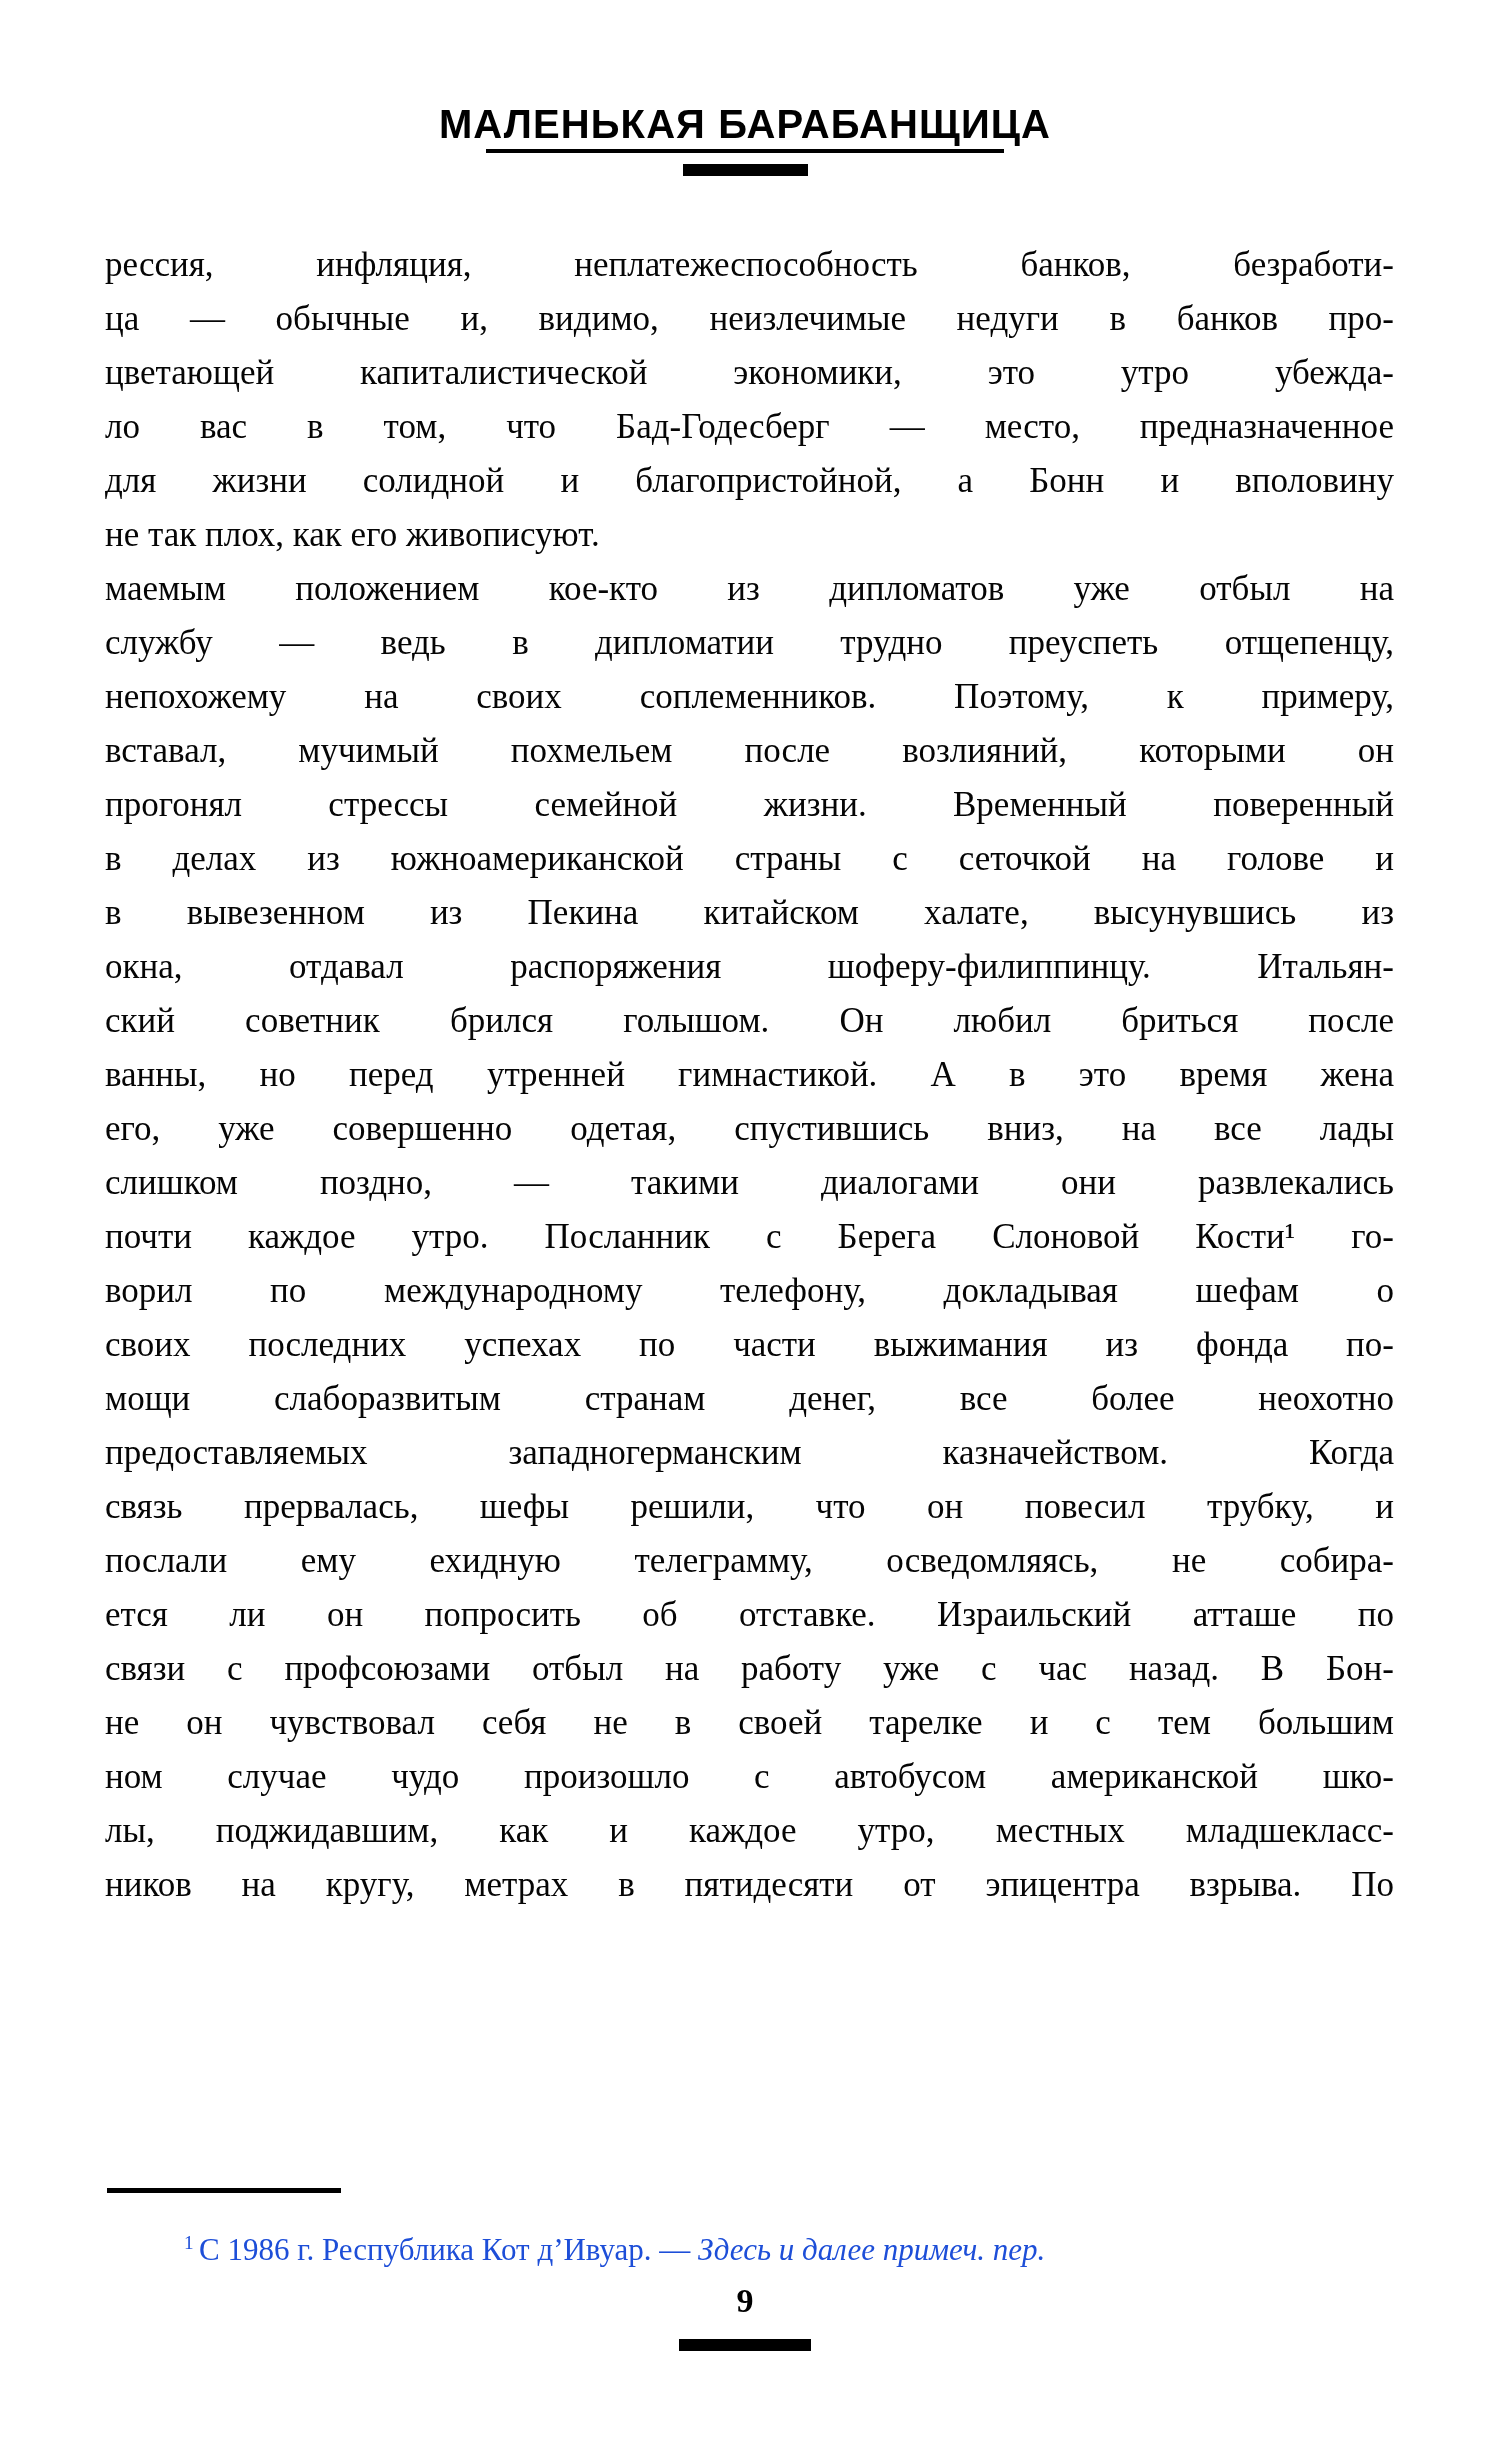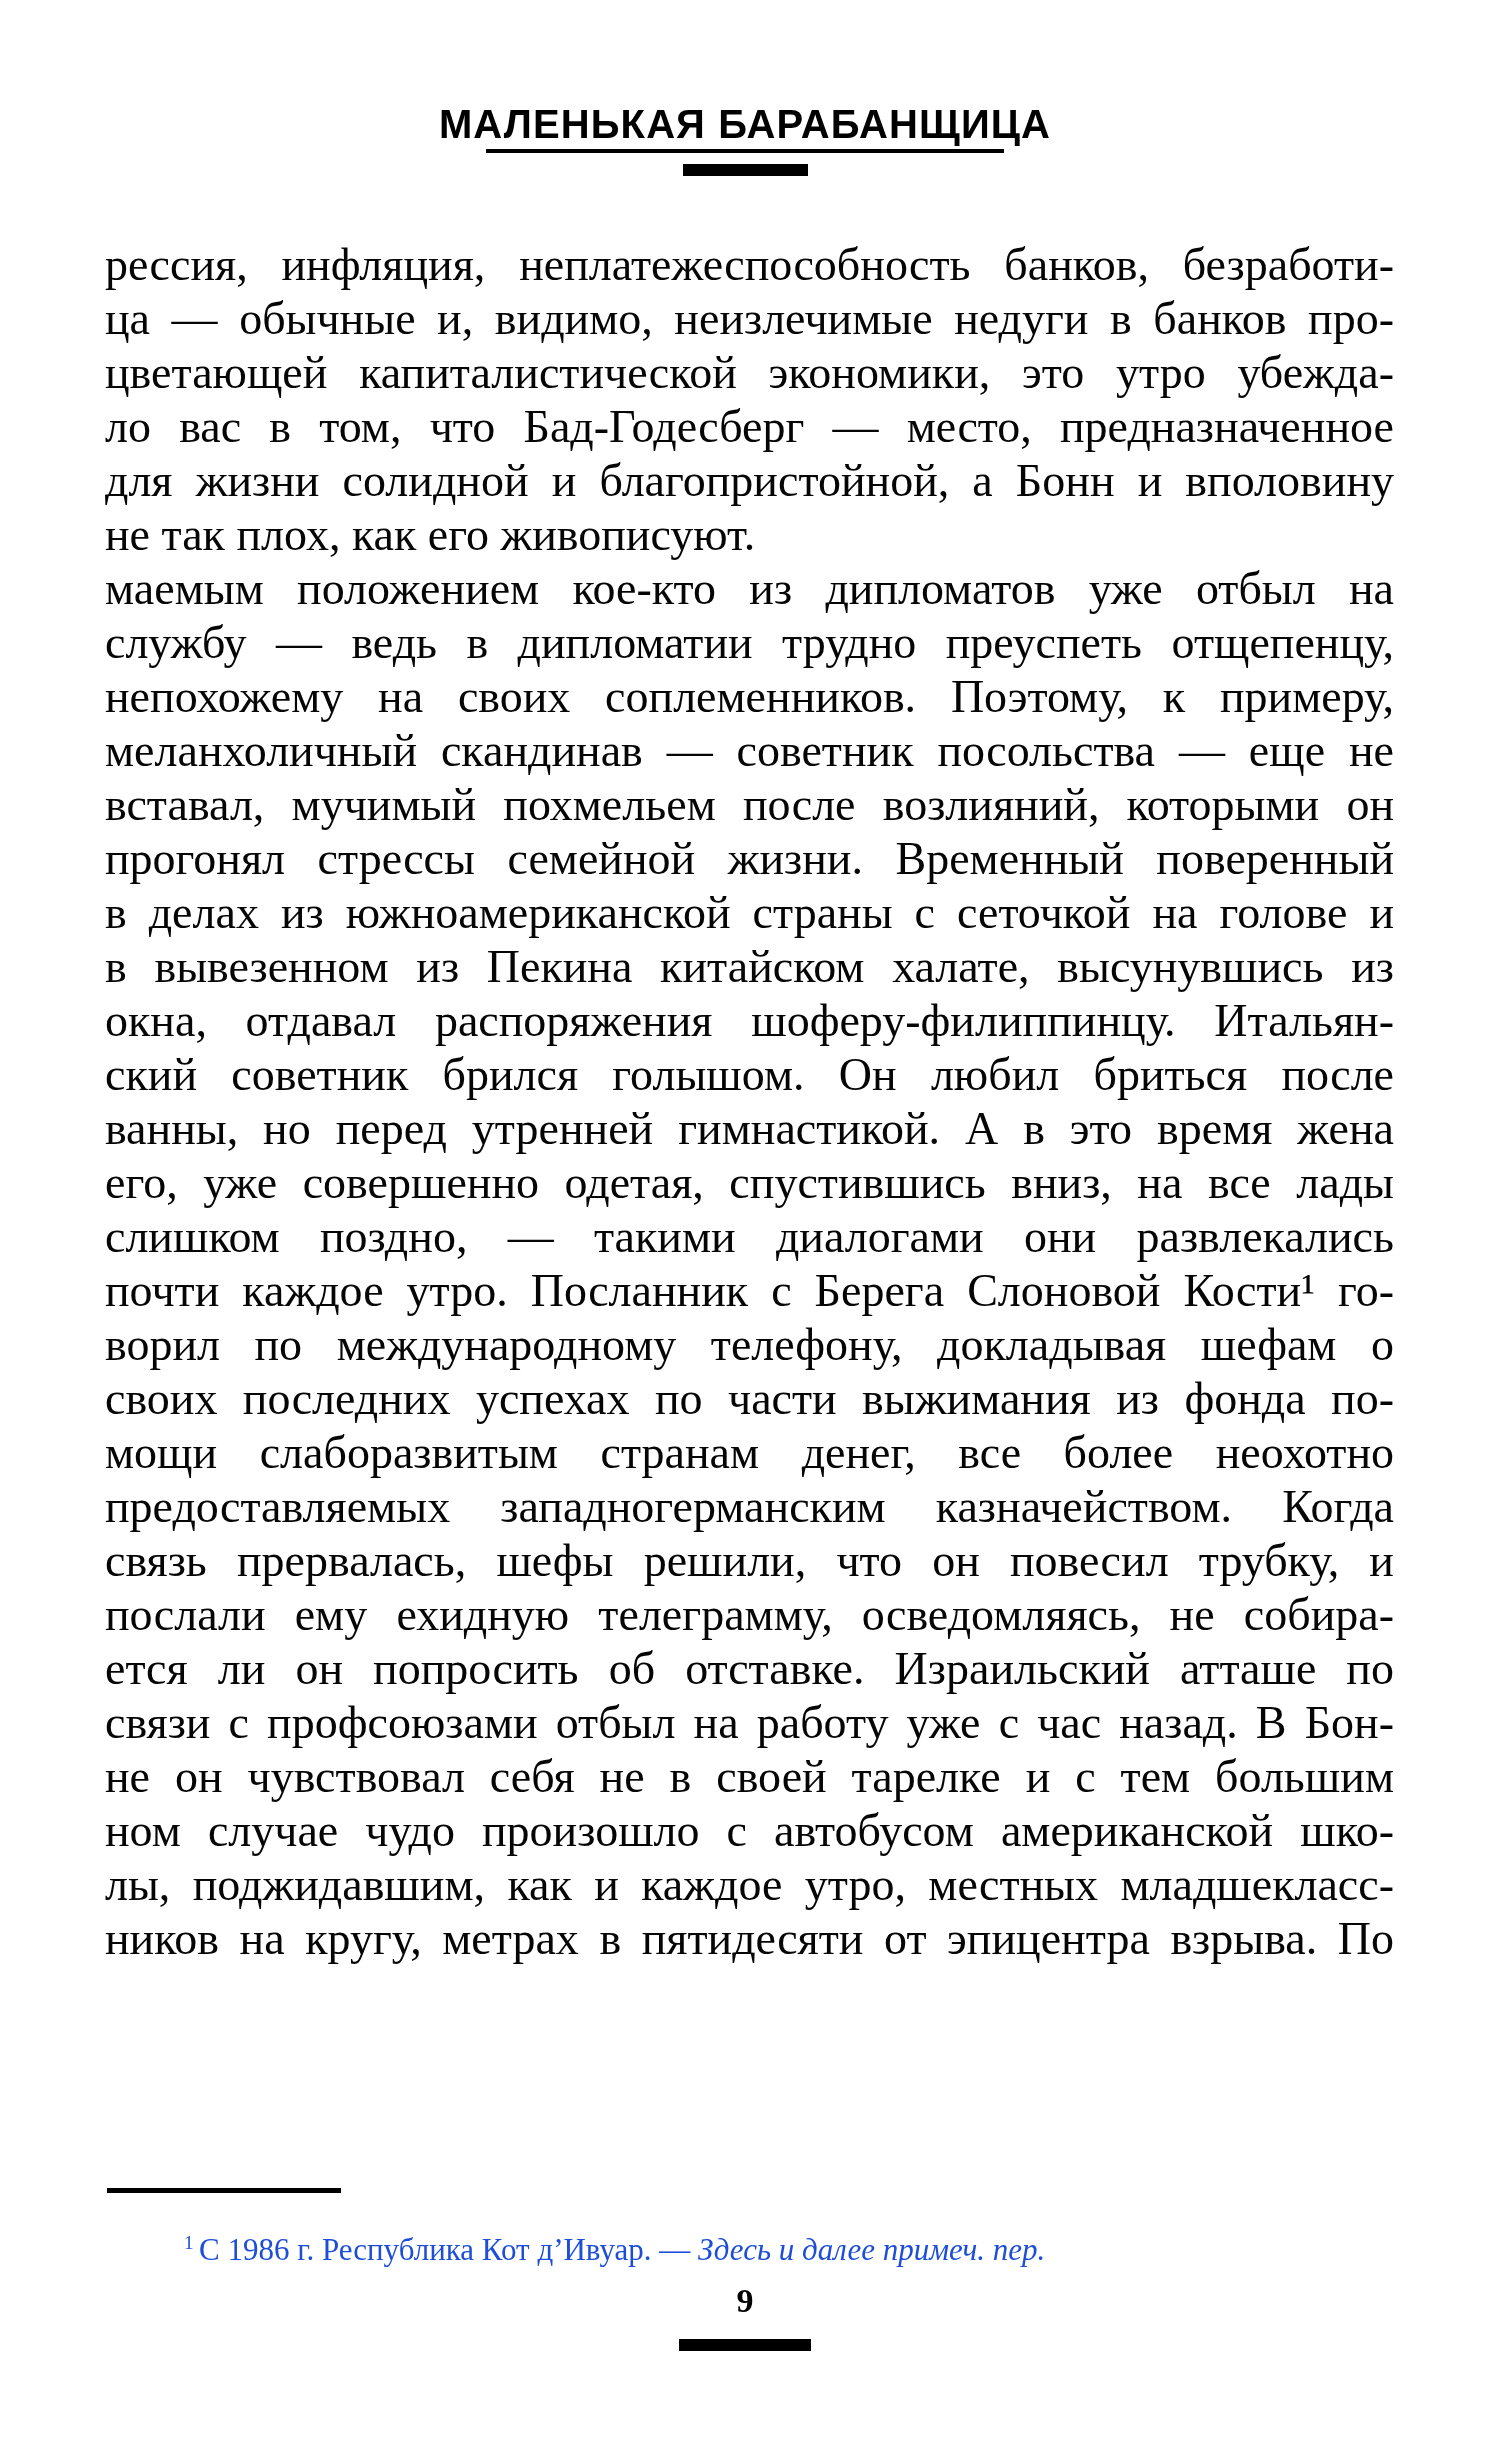--- a/index.html
+++ b/index.html
@@ -43,21 +43,21 @@
     background: #000000;
   }
 
   
   .body-text {
     position: absolute;
     left: 105px;
     top: 238px;
     width: 1289px;
     font-family: "Liberation Serif", "DejaVu Serif", serif;
-    font-size: 46px;
+    font-size: 35px;
     line-height: 54px;
     color: #050505;
   }
   .line {
     text-align: justify;
     text-align-last: justify;
     white-space: normal;
     height: 54px;
     overflow: visible;
   }
@@ -125,21 +125,20 @@
   <div class="body-text">
     <div class="line">рессия, инфляция, неплатежеспособность банков, безработи-</div>
     <div class="line">ца — обычные и, видимо, неизлечимые недуги в банков про-</div>
     <div class="line">цветающей капиталистической экономики, это утро убежда-</div>
     <div class="line">ло вас в том, что Бад-Годесберг — место, предназначенное</div>
     <div class="line">для жизни солидной и благопристойной, а Бонн и вполовину</div>
     <div class="line par-end">не так плох, как его живописуют.</div>
     <div class="line">маемым положением кое-кто из дипломатов уже отбыл на</div>
     <div class="line">службу — ведь в дипломатии трудно преуспеть отщепенцу,</div>
     <div class="line">непохожему на своих соплеменников. Поэтому, к примеру,</div>
-    <div class="line">меланхоличный скандинав — советник посольства — еще не</div>
     <div class="line">вставал, мучимый похмельем после возлияний, которыми он</div>
     <div class="line">прогонял стрессы семейной жизни. Временный поверенный</div>
     <div class="line">в делах из южноамериканской страны с сеточкой на голове и</div>
     <div class="line">в вывезенном из Пекина китайском халате, высунувшись из</div>
     <div class="line">окна, отдавал распоряжения шоферу-филиппинцу. Итальян-</div>
     <div class="line">ский советник брился голышом. Он любил бриться после</div>
     <div class="line">ванны, но перед утренней гимнастикой. А в это время жена</div>
     <div class="line">его, уже совершенно одетая, спустившись вниз, на все лады</div>
     <div class="line">слишком поздно, — такими диалогами они развлекались</div>
     <div class="line">почти каждое утро. Посланник с Берега Слоновой Кости¹ го-</div>

